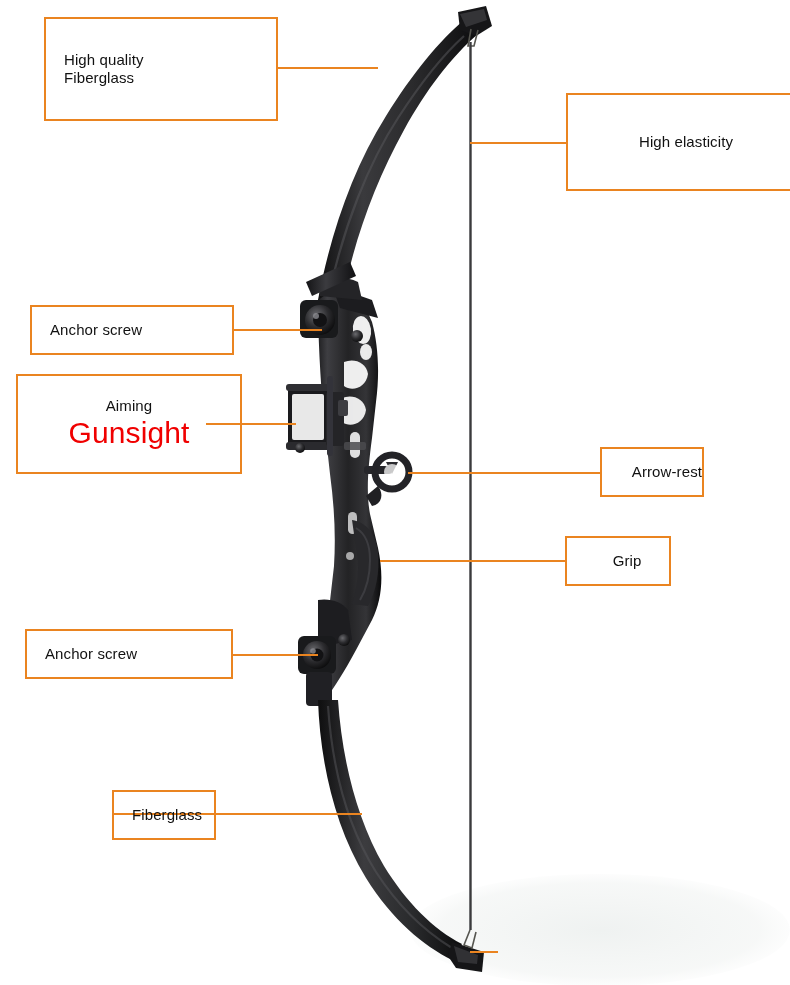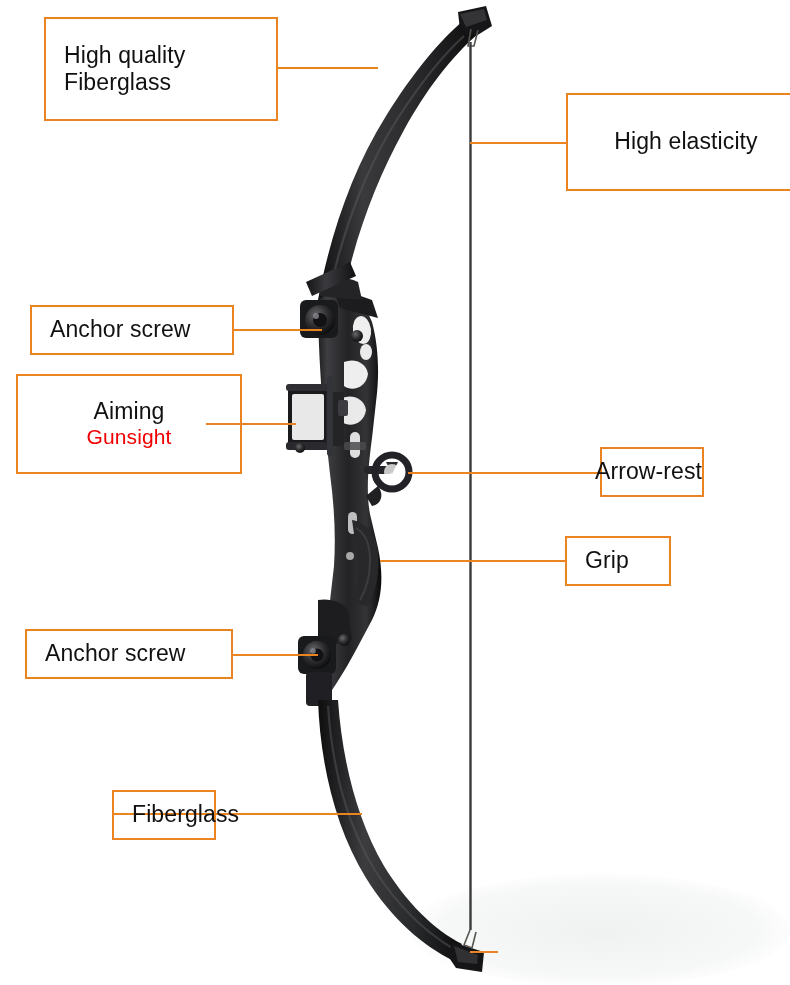--- a/index.html
+++ b/index.html
@@ -38,29 +38,29 @@
     background: transparent;
     display: flex;
     flex-direction: column;
     justify-content: center;
     white-space: nowrap;
     line-height: 1.18;
   }
   .callout .line-txt {
     display: block;
     color: #111111;
-    font-size: 23px;
+    font-size: 15px;
     font-weight: 400;
     letter-spacing: 0.1px;
   }
   .callout.pad-l .line-txt { padding-left: 18px; }
   .callout.pad-c { align-items: center; }
   .callout .line-txt.accent-red {
     color: #f00000;
-    font-size: 21px;
+    font-size: 30px;
   }
   .callout.overflow { overflow: visible; }
 </style>
 </head>
 <body>
 
 <div id="stage">
 
   <svg id="artwork" viewBox="0 0 790 985" aria-hidden="true">
     <defs>
@@ -217,21 +217,21 @@
       <div class="callout pad-l" style="left: 30px; top: 305px; width: 204px; height: 50px;">
         <span class="line-txt">Anchor screw</span>
       </div>
       <div class="callout pad-c" style="left: 16px; top: 374px; width: 226px; height: 100px;">
         <span class="line-txt">Aiming</span>
         <span class="line-txt accent-red">Gunsight</span>
       </div>
       <div class="callout pad-l overflow" style="left: 600px; top: 447px; width: 104px; height: 50px; align-items: flex-end;">
         <span class="line-txt">Arrow-rest</span>
       </div>
-      <div class="callout pad-l" style="left: 565px; top: 536px; width: 106px; height: 50px;">
+      <div class="callout pad-l" style="left: 565px; top: 536px; width: 106px; height: 50px; align-items: center;">
         <span class="line-txt">Grip</span>
       </div>
       <div class="callout pad-l" style="left: 25px; top: 629px; width: 208px; height: 50px;">
         <span class="line-txt">Anchor screw</span>
       </div>
       <div class="callout pad-l overflow" style="left: 112px; top: 790px; width: 104px; height: 50px;">
         <span class="line-txt">Fiberglass</span>
       </div>
     </div>
 

